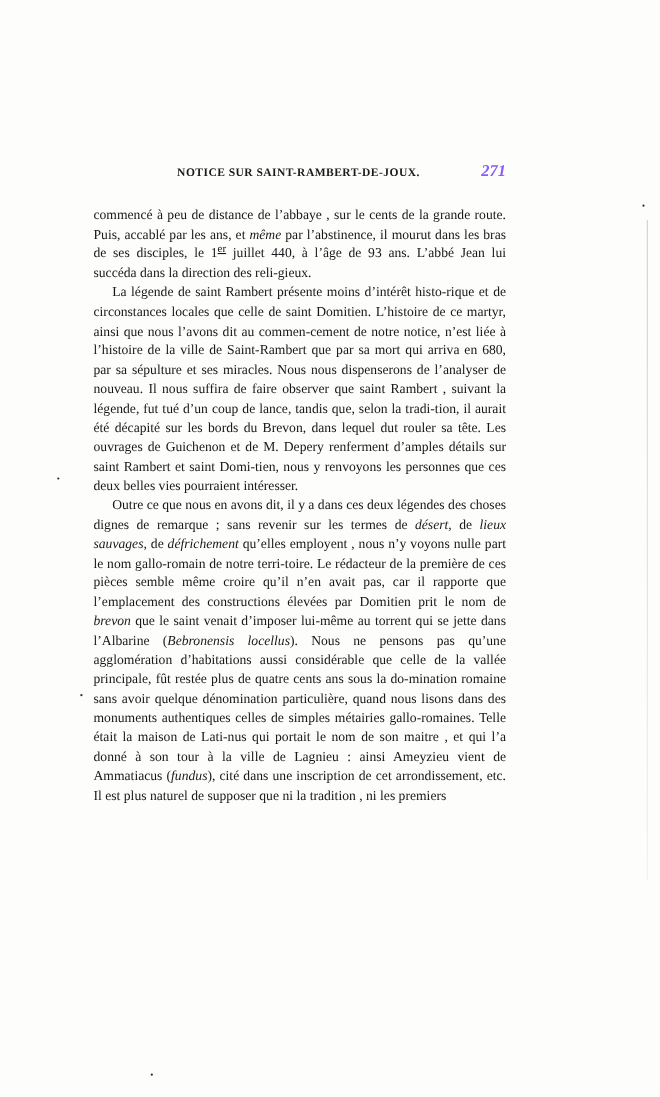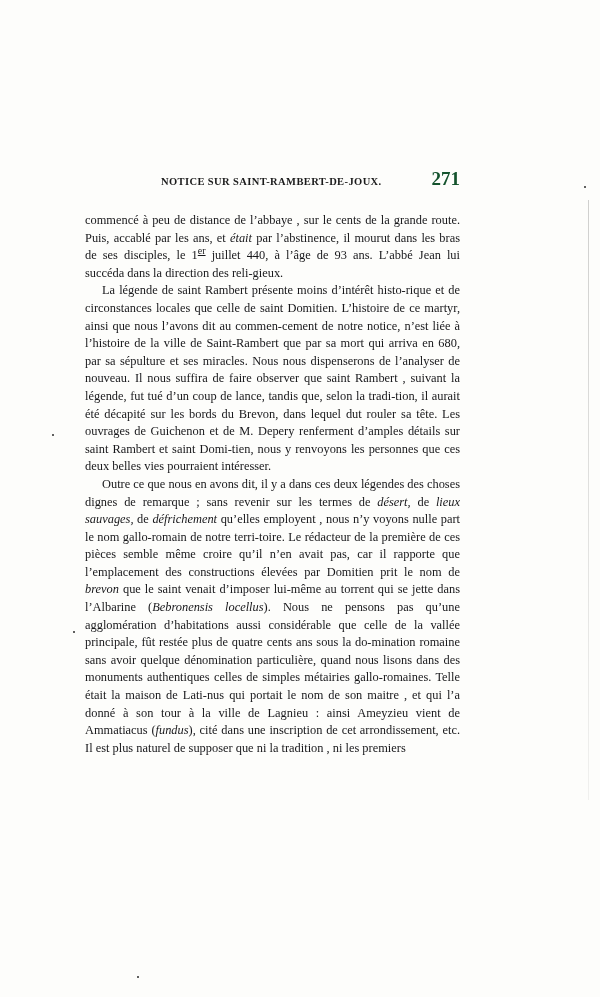--- a/index.html
+++ b/index.html
@@ -18,40 +18,40 @@
     position: relative;
     width: 600px;
     height: 997px;
     background: #fdfdfb;
   }
   .page-inner {
     position: absolute;
     left: 85px;
     top: 148px;
     width: 375px;
-    margin-top: 20px;
   }
   .running-head {
     display: flex;
     align-items: baseline;
     justify-content: space-between;
     margin: 0 0 22px 0;
   }
   .running-head .title {
     font-variant: small-caps;
     font-weight: bold;
     font-size: 10.5px;
     letter-spacing: 0.4px;
     color: #1b1b1b;
     margin-left: 76px;
   }
   .running-head .folio {
     font-weight: bold;
-    font-size: 19px;
-    color: #14532d;
+    font-size: 15px;
+    color: #8b5cf6;
+    font-style: italic;
   }
   .body-text p {
     margin: 0;
     font-size: 12.4px;
     line-height: 17.6px;
     text-align: justify;
     text-justify: inter-word;
     hyphens: manual;
     color: #17171a;
   }
@@ -105,19 +105,19 @@
   <div class="rule-right"></div>
 
   <div class="page-inner">
 
     <div class="running-head">
       <div class="title">NOTICE SUR SAINT-RAMBERT-DE-JOUX.</div>
       <div class="folio">271</div>
     </div>
 
     <div class="body-text">
-      <p class="no-indent" id="para-1"><span>commencé à peu de distance de l’abbaye , sur le cents de la grande route. Puis, accablé par les ans, et </span><i>était</i><span> par l’abstinence, il mourut dans les bras de ses disciples, le 1</span><span class="sup">er</span><span> juillet 440, à l’âge de 93 ans. L’abbé Jean lui succéda dans la  direction  des  reli-gieux.</span></p>
+      <p class="no-indent" id="para-1"><span>commencé à peu de distance de l’abbaye , sur le cents de la grande route. Puis, accablé par les ans, et </span><i>même</i><span> par l’abstinence, il mourut dans les bras de ses disciples, le 1</span><span class="sup">er</span><span> juillet 440, à l’âge de 93 ans. L’abbé Jean lui succéda dans la  direction  des  reli-gieux.</span></p>
       <p class="indent" id="para-2"><span>La  légende de saint Rambert présente  moins d’intérêt histo-rique et de  circonstances locales que celle de saint Domitien. L’histoire de ce martyr, ainsi que nous l’avons dit au commen-cement de notre notice, n’est liée à l’histoire de la ville de Saint-Rambert que par sa mort qui arriva en 680, par sa sépulture et ses miracles. Nous nous dispenserons de l’analyser de nouveau. Il nous suffira de faire observer que saint Rambert ,  suivant la légende, fut  tué d’un coup de lance, tandis que, selon la tradi-tion, il aurait été décapité sur les bords du Brevon, dans lequel dut rouler sa tête. Les ouvrages de Guichenon et de M. Depery renferment d’amples détails sur saint Rambert et saint Domi-tien, nous  y  renvoyons les personnes que ces deux belles vies pourraient intéresser.</span></p>
       <p class="indent" id="para-3"><span>Outre ce que nous en avons dit,  il y a dans ces deux légendes des choses dignes de remarque ; sans revenir sur les  termes  de </span><i>désert,</i><span> de </span><i>lieux sauvages,</i><span>  de  </span><i>défrichement</i><span> qu’elles employent , nous n’y voyons nulle part le nom gallo-romain de notre terri-toire. Le rédacteur de la première  de  ces pièces semble  même croire qu’il n’en avait pas, car il rapporte que l’emplacement des constructions élevées par Domitien prit le nom de </span><i>brevon</i><span> que le saint venait d’imposer lui-même au torrent qui se jette dans l’Albarine (</span><i>Bebronensis locellus</i><span>). Nous ne pensons pas qu’une agglomération d’habitations aussi considérable que celle de  la vallée principale, fût restée plus de quatre cents ans sous la do-mination romaine sans avoir quelque dénomination particulière, quand nous lisons dans  des monuments authentiques celles de simples métairies gallo-romaines. Telle était la maison de Lati-nus qui portait le nom de son maitre ,  et qui l’a donné à son tour à la ville de Lagnieu : ainsi Ameyzieu vient de Ammatiacus (</span><i>fundus</i><span>),  cité dans  une  inscription  de cet arrondissement, etc. Il est plus naturel de supposer que ni la tradition , ni les premiers</span></p>
     </div>
 
   </div>
 </div>
 
 </body></html>

